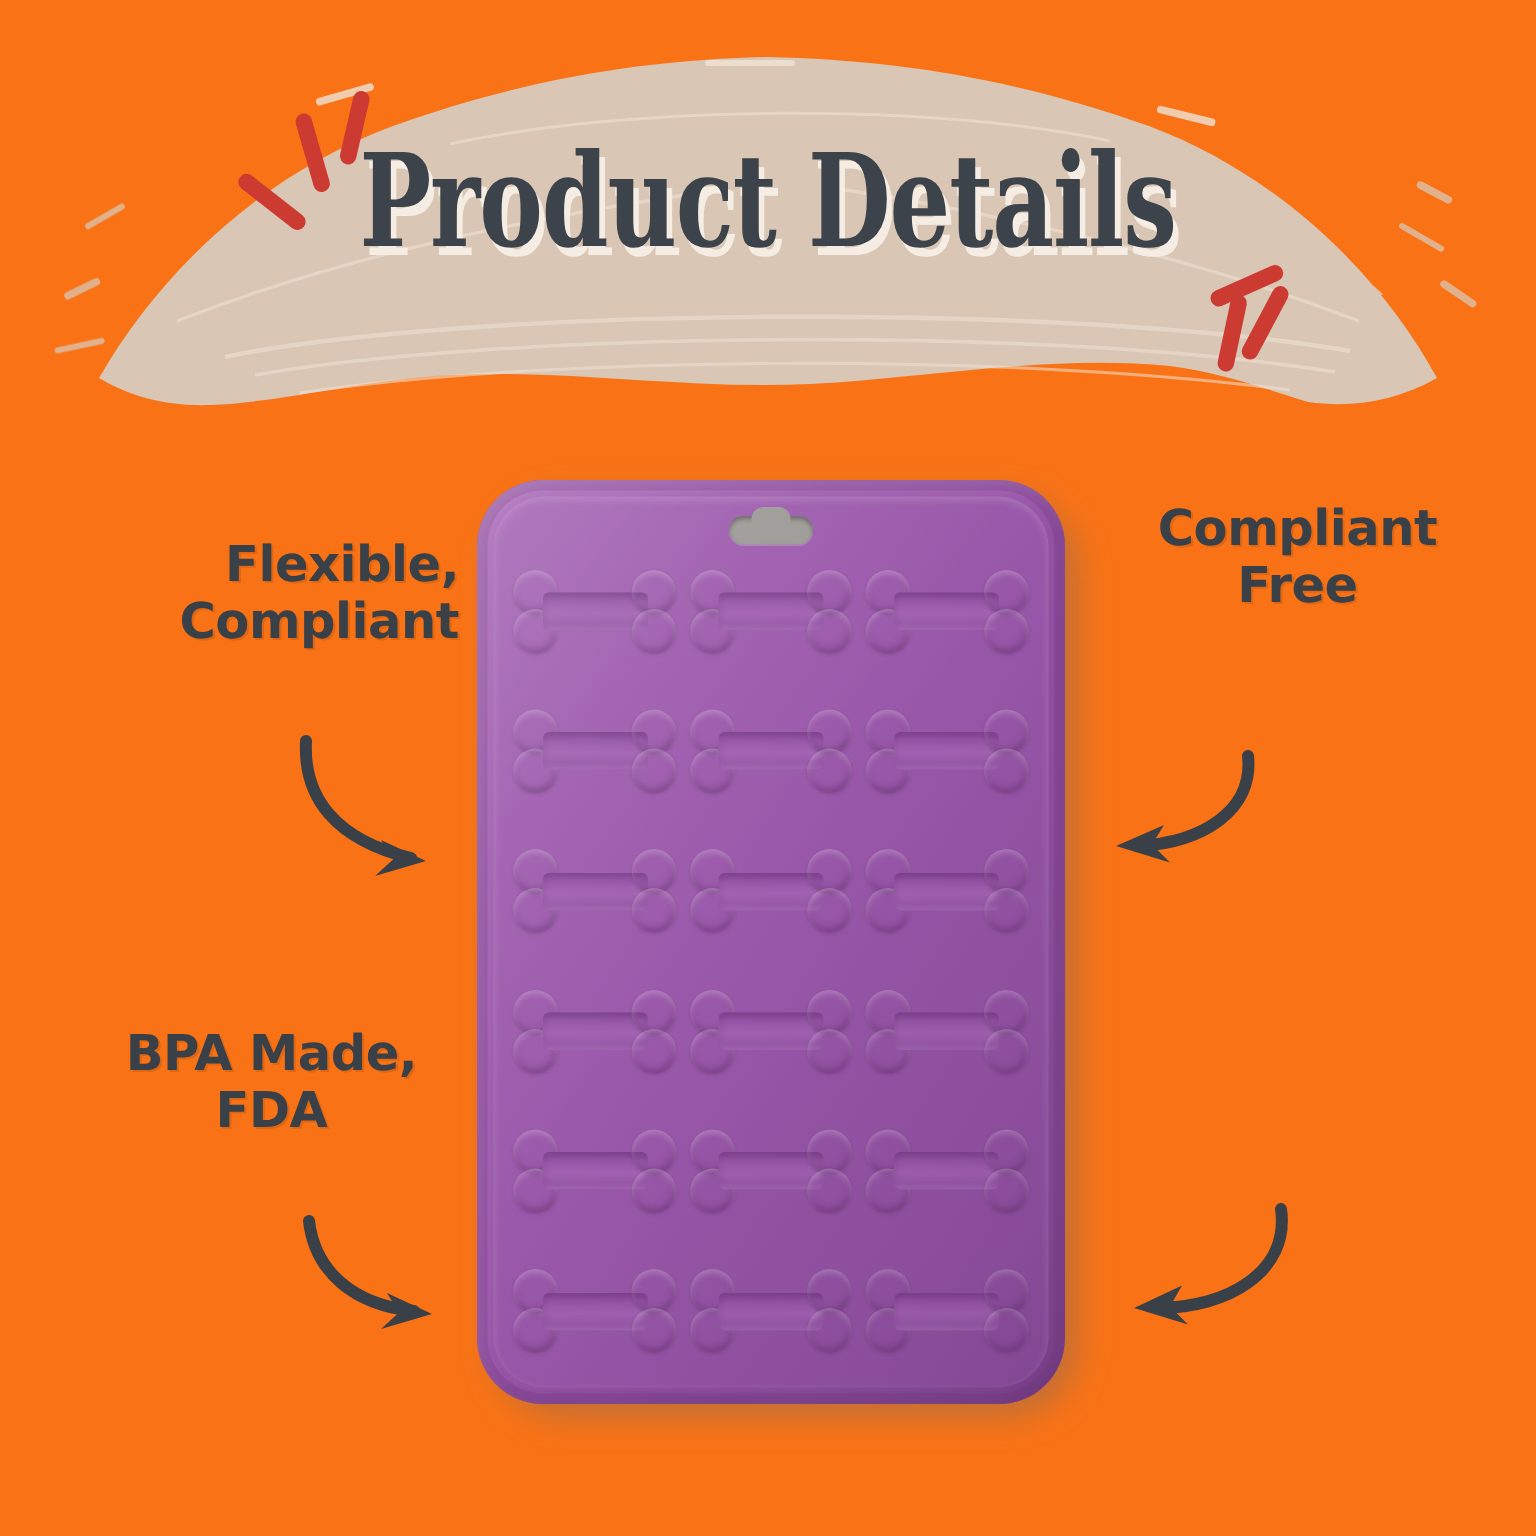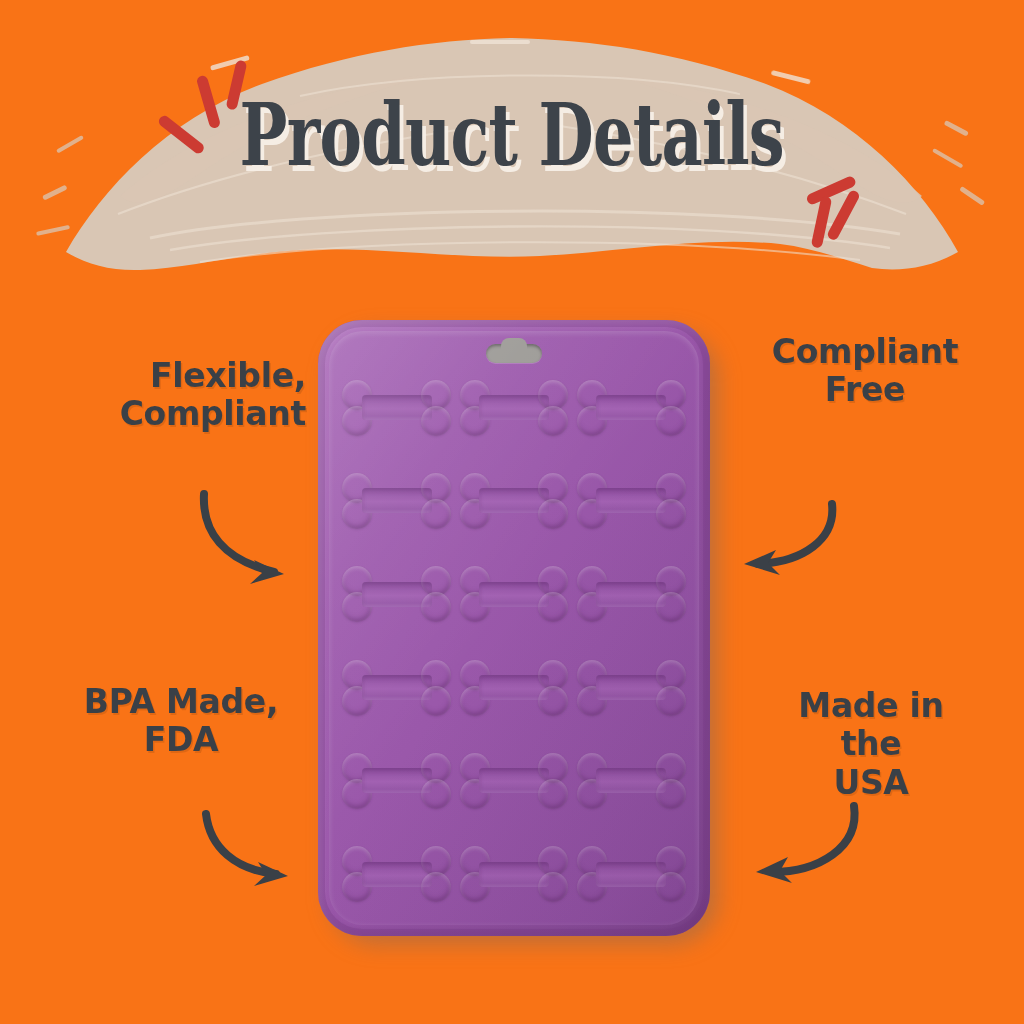--- a/index.html
+++ b/index.html
@@ -483,23 +483,18 @@
 
   <div class="label right" id="label-microwave">
     <div>Compliant</div>
     <div>Free</div>
   </div>
   <svg class="arrow" id="arrow-microwave" width="120" height="80" viewBox="0 0 120 80">
     <path d="M104,6 C 108,42 74,64 30,66" stroke="#3A4047" stroke-width="8" fill="none" stroke-linecap="round"></path>
     <path d="M16,66 L 48,52 L 40,65 L 52,77 Z" fill="#3A4047"></path>
   </svg>
 
-  <div class="label right" id="label-usa">
-    <div>Made in</div>
-    <div>the</div>
-    <div>USA</div>
-  </div>
   <svg class="arrow" id="arrow-usa" width="130" height="86" viewBox="0 0 130 86">
     <path d="M112,6 C 118,48 76,72 30,72" stroke="#3A4047" stroke-width="8" fill="none" stroke-linecap="round"></path>
     <path d="M14,72 L 46,57 L 38,71 L 50,83 Z" fill="#3A4047"></path>
   </svg>
 
 </div>
 
 </body></html>

